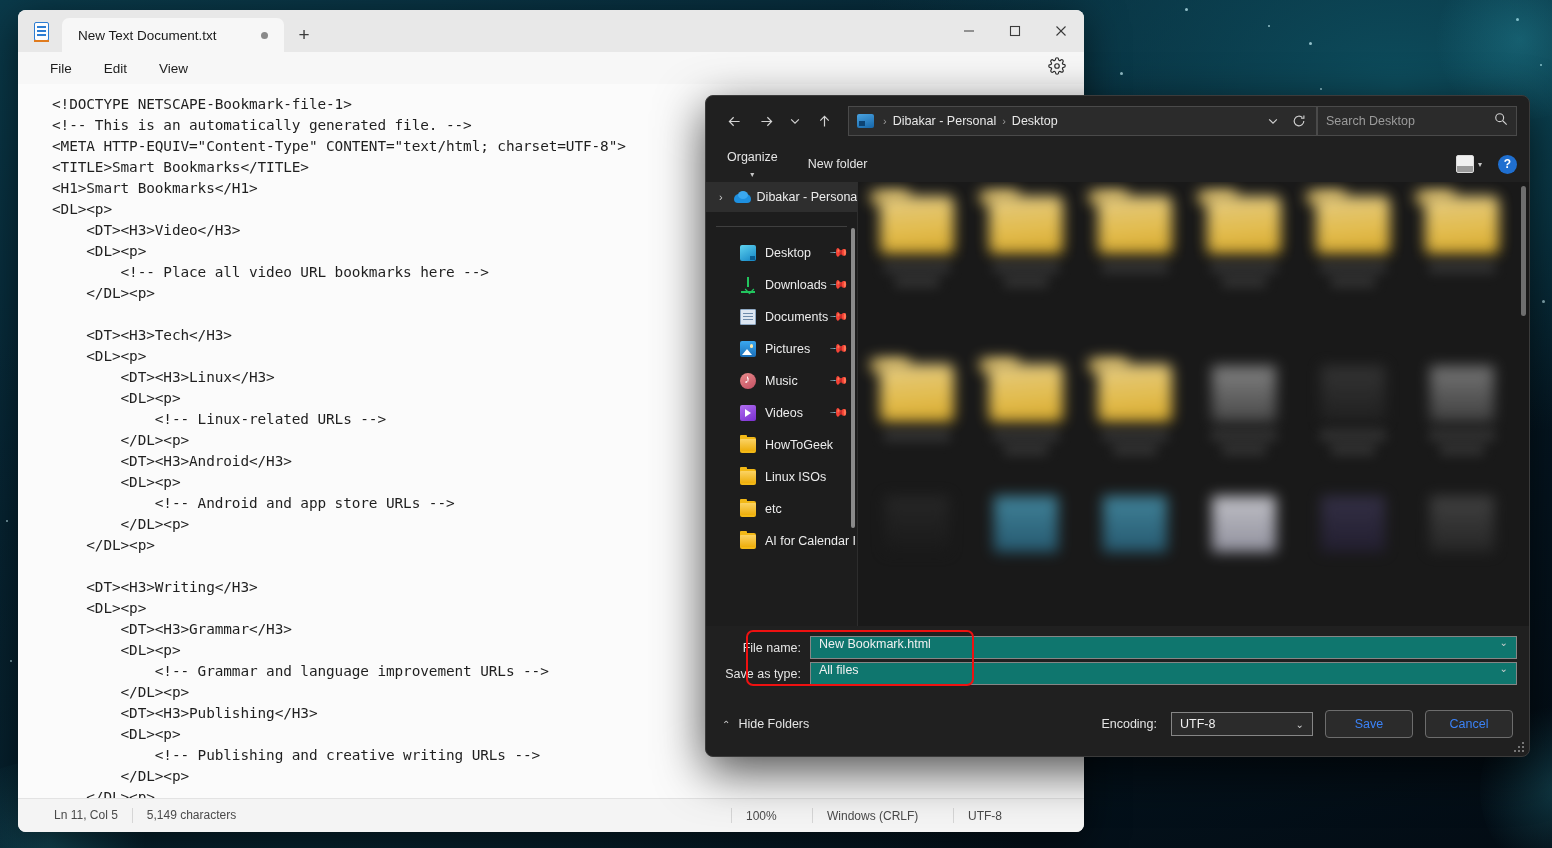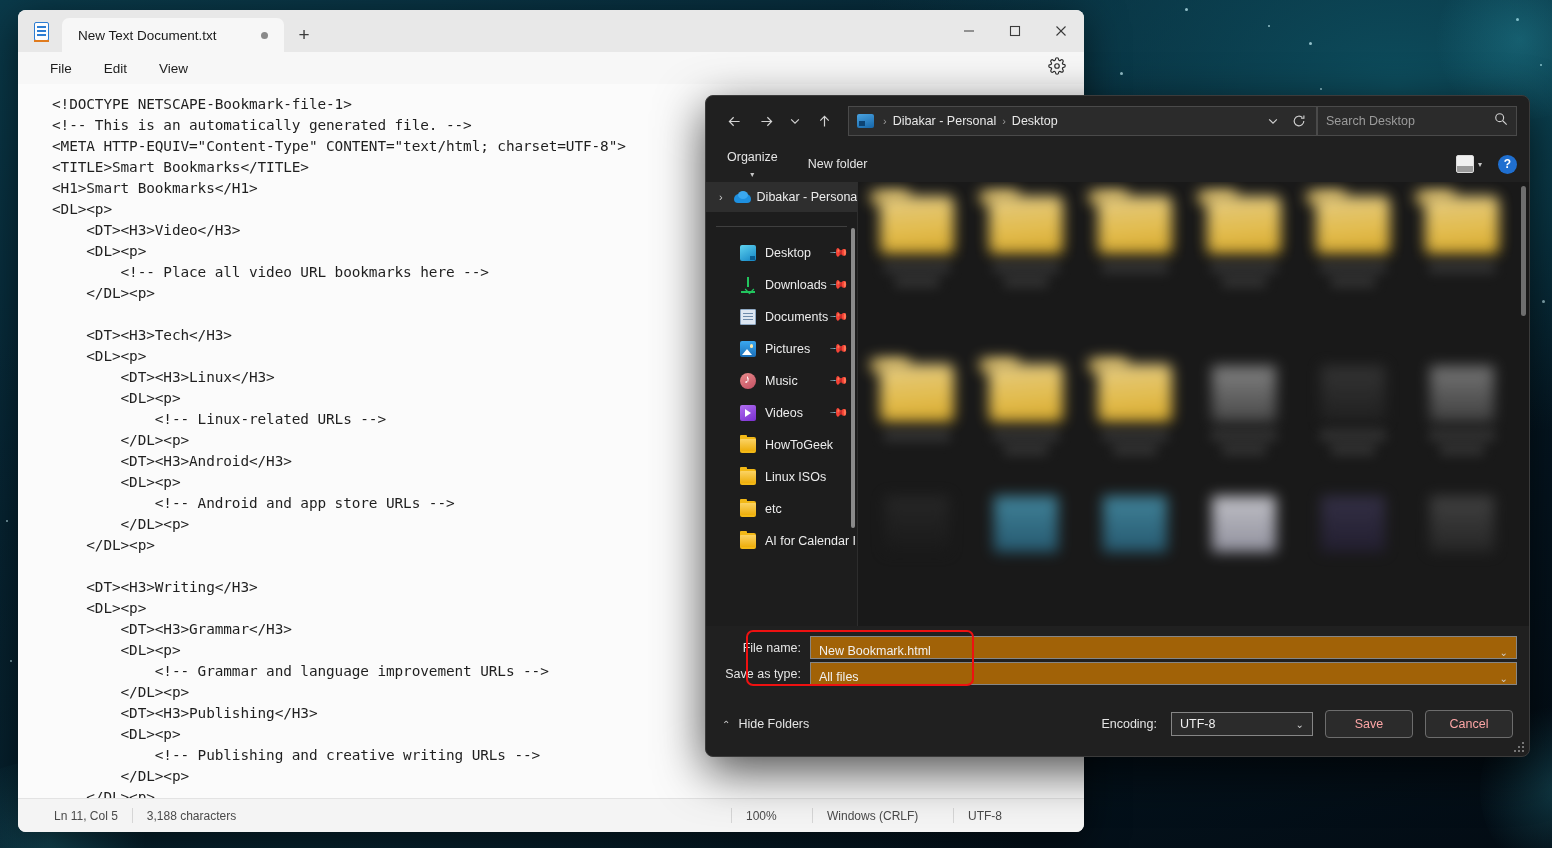--- a/index.html
+++ b/index.html
@@ -75,21 +75,21 @@
   }
   .np-code {
     font-family: "DejaVu Sans Mono", monospace;
     font-size: 14.4px; line-height: 21px; color: #1f1f1f;
     white-space: pre; letter-spacing: -0.1px;
   }
   .np-statusbar {
     height: 34px; background: #f4f4f4; border-top: 1px solid #e3e3e3;
     display: flex; align-items: center; font-size: 12px; color: #4a4a4a; flex: 0 0 auto;
   }
-  .sb-left { display: flex; align-items: center; padding-left: 36px; flex: 1; }
+  .sb-left { display: flex; padding-left: 36px; flex: 1; }
   .sb-cell { padding: 0 14px; }
   .sb-div { width: 1px; height: 15px; background: #d6d6d6; }
   .sb-right { display: flex; align-items: center; }
   .sb-right .sb-cell { min-width: 80px; }
   .sb-zoom { min-width: 56px; text-align: left; }
 
   
   #saveas {
     position: absolute; left: 705px; top: 95px; width: 825px; height: 662px;
     background: #202020; border: 1px solid #3b3b3b; border-radius: 8px;
@@ -253,22 +253,22 @@
     width: 64px; height: 56px; filter: blur(7px); opacity: .8;
   }
   .fl-scroll {
     position: absolute; right: 3px; top: 4px; width: 5px; height: 130px;
     background: #6e6e6e; border-radius: 3px;
   }
   .sa-namearea { flex: 0 0 auto; background: #202020; padding: 10px 12px 4px 12px; position: relative; }
   .field-row { display: flex; align-items: center; height: 23px; margin-bottom: 3px; }
   .field-label { width: 92px; text-align: right; font-size: 12.5px; color: #e4e4e4; padding-right: 9px; }
   .field-combo {
-    flex: 1; height: 23px; background: #a16207; border: 1px solid #868686;
-    display: flex; align-items: flex-end; padding: 0 8px; font-size: 12.5px; color: #f0f0f0;
+    flex: 1; height: 23px; background: #0f766e; border: 1px solid #868686;
+    display: flex; align-items: flex-start; padding: 0 8px; font-size: 12.5px; color: #f0f0f0;
     position: relative;
   }
   .combo-caret { position: absolute; right: 8px; color: #cfcfcf; font-size: 10px; }
   .redbox {
     position: absolute; left: 40px; top: 4px; width: 228px; height: 56px;
     border: 2.5px solid #ee1111; border-radius: 7px; pointer-events: none;
   }
   .sa-footer {
     height: 64px; flex: 0 0 auto; display: flex; align-items: center;
     padding: 0 16px; position: relative;
@@ -278,21 +278,21 @@
   .footer-right { position: absolute; right: 16px; display: flex; align-items: center; gap: 12px; }
   .enc-label { font-size: 12.5px; color: #e4e4e4; margin-right: 2px; }
   .enc-combo {
     width: 142px; height: 24px; background: #2b2b2b; border: 1px solid #868686;
     display: flex; align-items: center; padding: 0 8px; font-size: 12.5px; color: #f0f0f0;
     position: relative;
   }
   .dlg-btn {
     width: 88px; height: 28px; background: #2b2b2b; border: 1px solid #6d6d6d;
     border-radius: 4px; display: flex; align-items: center; justify-content: center;
-    font-size: 12.5px; color: #fca5a5;
+    font-size: 12.5px; color: #3b82f6;
   }
   .resize-grip {
     position: absolute; right: 5px; bottom: 4px; width: 10px; height: 10px;
     opacity: .6;
   }
   .resize-grip i { position: absolute; width: 2px; height: 2px; background: #b0b0b0; }
 </style>
 </head>
 <body>
 
@@ -403,21 +403,21 @@
     &lt;DT&gt;&lt;H3&gt;Marketing&lt;/H3&gt;
     &lt;DL&gt;&lt;p&gt;
         &lt;DT&gt;&lt;H3&gt;SEO&lt;/H3&gt;
         &lt;DL&gt;&lt;p&gt;</pre>
     </div>
 
     <div class="np-statusbar">
       <div class="sb-left">
         <span class="sb-cell" style="padding-left:0">Ln 11, Col 5</span>
         <span class="sb-div"></span>
-        <span class="sb-cell">3,188 characters</span>
+        <span class="sb-cell">5,149 characters</span>
       </div>
       <div class="sb-right">
         <span class="sb-div"></span>
         <span class="sb-cell sb-zoom">100%</span>
         <span class="sb-div"></span>
         <span class="sb-cell" style="min-width:140px">Windows (CRLF)</span>
         <span class="sb-div"></span>
         <span class="sb-cell" style="min-width:130px">UTF-8</span>
       </div>
     </div>

